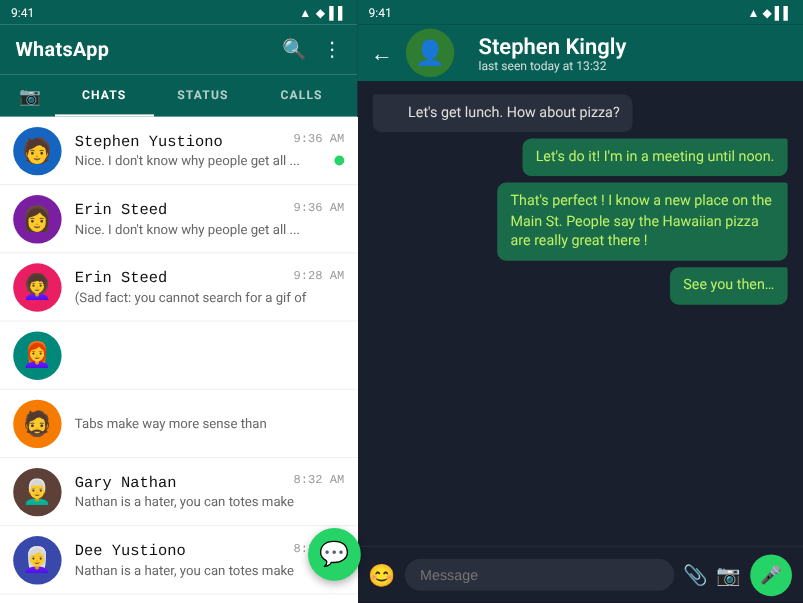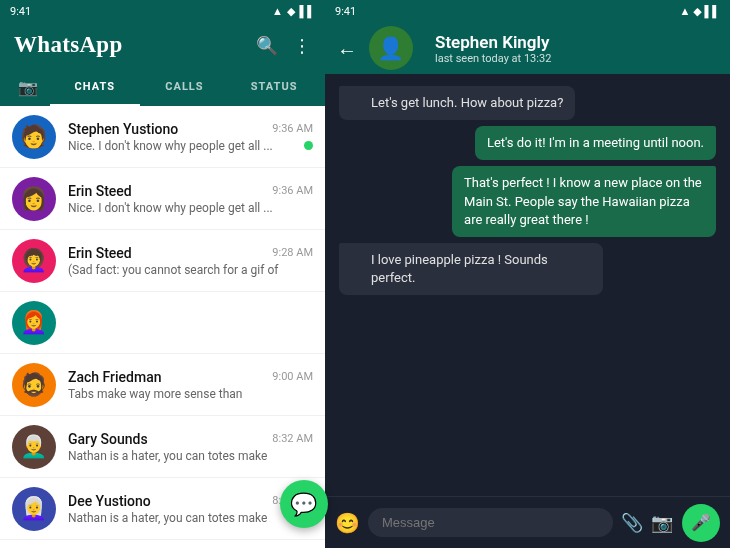--- a/index.html
+++ b/index.html
@@ -37,24 +37,23 @@
     .whatsapp-header {
       background: #075e54;
       color: #fff;
       display: flex;
       align-items: center;
       justify-content: space-between;
       padding: 8px 14px;
       height: 46px;
     }
     .whatsapp-title {
-      font-size: 23px;
+      font-size: 18px;
       font-weight: bold;
       letter-spacing: 0.3px;
-      font-family: Liberation Serif, serif;
     }
     .header-icons { display: flex; gap: 14px; align-items: center; }
     .header-icon { color: #fff; font-size: 18px; cursor: pointer; }
 
     .tabs-bar {
       background: #075e54;
       display: flex;
       align-items: center;
       height: 38px;
       padding: 0 6px;
@@ -110,22 +109,23 @@
       align-items: center;
       justify-content: center;
       font-size: 20px;
       overflow: hidden;
     }
 
     .chat-content { flex: 1; min-width: 0; }
     .chat-top {
       display: flex;
       justify-content: space-between;
-      align-items: center;
+      align-items: flex-start;
       margin-bottom: 2px;
+      font-family: Liberation Mono, monospace;
     }
     .chat-name {
       font-size: 14px;
       font-weight: 500;
       color: #111;
       white-space: nowrap;
       overflow: hidden;
       text-overflow: ellipsis;
     }
     .chat-time {
@@ -203,21 +203,21 @@
       gap: 10px;
     }
     .back-arrow {
       color: #fff;
       font-size: 20px;
       cursor: pointer;
       margin-right: 2px;
     }
     .chat-header-info { flex: 1; }
     .chat-header-name {
-      font-size: 17px;
+      font-size: 20px;
       font-weight: 600;
       color: #fff;
     }
     .chat-header-status {
       font-size: 11px;
       color: rgba(255,255,255,0.8);
     }
 
     .messages-area {
       flex: 1;
@@ -240,21 +240,21 @@
     }
     .message-bubble.received {
       background: #2a2f3d;
       color: #e0e0e0;
       align-self: flex-start;
       border-top-left-radius: 2px;
       padding-left: 32px;
     }
     .message-bubble.sent {
       background: #1a6b4a;
-      color: #ffffff;
+      color: #bef264;
       align-self: flex-end;
       border-top-right-radius: 2px;
     }
 
     .input-bar {
       display: flex;
       align-items: center;
       background: #1a1f2e;
       padding: 6px 10px;
       gap: 8px;
@@ -342,24 +342,24 @@
   </div>
 
   <div class="tabs-bar">
     <div class="tab-camera">
       <span>📷</span>
     </div>
     <div class="tab active">
       <span>CHATS</span>
     </div>
     <div class="tab">
+      <span>STATUS</span>
+    </div>
+    <div class="tab">
       <span>CALLS</span>
-    </div>
-    <div class="tab">
-      <span>STATUS</span>
     </div>
   </div>
 
   <div class="chat-list">
 
   <div class="chat-item">
     <div class="avatar av-blue" style="color:#fff; font-size:22px;">🧑</div>
     <div class="chat-content">
       <div class="chat-top">
         <span class="chat-name">Stephen Yustiono</span>
@@ -398,35 +398,31 @@
     </div>
   </div>
       <div class="chat-item">
     <div class="avatar av-teal" style="color:#fff; font-size:22px;">👩‍🦰</div>
     <div class="chat-content">
     </div>
   </div>
       <div class="chat-item">
     <div class="avatar av-orange" style="color:#fff; font-size:22px;">🧔</div>
     <div class="chat-content">
+      <div class="chat-bottom">
+        <span class="chat-preview">Tabs make way more sense than</span>
+
+      </div>
+    </div>
+  </div>
+      <div class="chat-item">
+    <div class="avatar av-brown" style="color:#fff; font-size:22px;">👨‍🦳</div>
+    <div class="chat-content">
       <div class="chat-top">
-        <span class="chat-name">Zach Friedman</span>
-        <span class="chat-time">9:00 AM</span>
-      </div>
-      <div class="chat-bottom">
-        <span class="chat-preview">Tabs make way more sense than</span>
-
-      </div>
-    </div>
-  </div>
-      <div class="chat-item">
-    <div class="avatar av-brown" style="color:#fff; font-size:22px;">👨‍🦳</div>
-    <div class="chat-content">
-      <div class="chat-top">
-        <span class="chat-name">Gary Sounds</span>
+        <span class="chat-name">Gary Nathan</span>
         <span class="chat-time">8:32 AM</span>
       </div>
       <div class="chat-bottom">
         <span class="chat-preview">Nathan is a hater, you can totes make</span>
 
       </div>
     </div>
   </div>
       <div class="chat-item">
     <div class="avatar av-indigo" style="color:#fff; font-size:22px;">👩‍🦳</div>
@@ -467,21 +463,21 @@
     <div class="chat-header-info">
       <div class="chat-header-name">Stephen Kingly</div>
       <div class="chat-header-status">last seen today at 13:32</div>
     </div>
   </div>
 
   <div class="messages-area" id="messages-container">
   <div class="message-bubble received">Let's get lunch. How about pizza?</div>
       <div class="message-bubble sent">Let's do it! I'm in a meeting until noon.</div>
       <div class="message-bubble sent">That's perfect ! I know a new place on the Main St. People say the Hawaiian pizza are really great there !</div>
-      <div class="message-bubble received">I love pineapple pizza ! Sounds perfect.</div>
+      <div class="message-bubble sent">See you then…</div>
     </div>
 
   <div class="input-bar">
     <span class="input-emoji">😊</span>
     <div class="message-input-wrap">
       <input class="message-input" type="text" placeholder="Message" style="">
     </div>
     <span class="input-attach">📎</span>
     <span class="input-camera">📷</span>
     <div class="input-mic">

